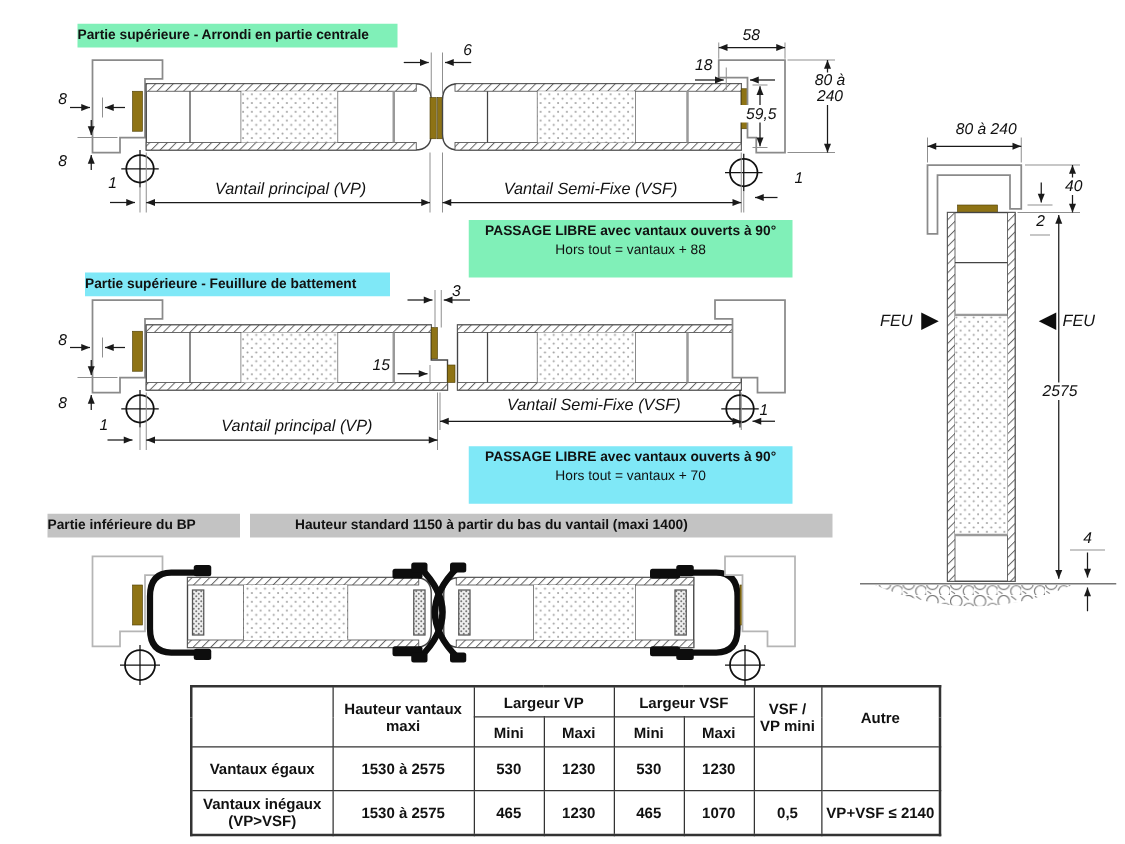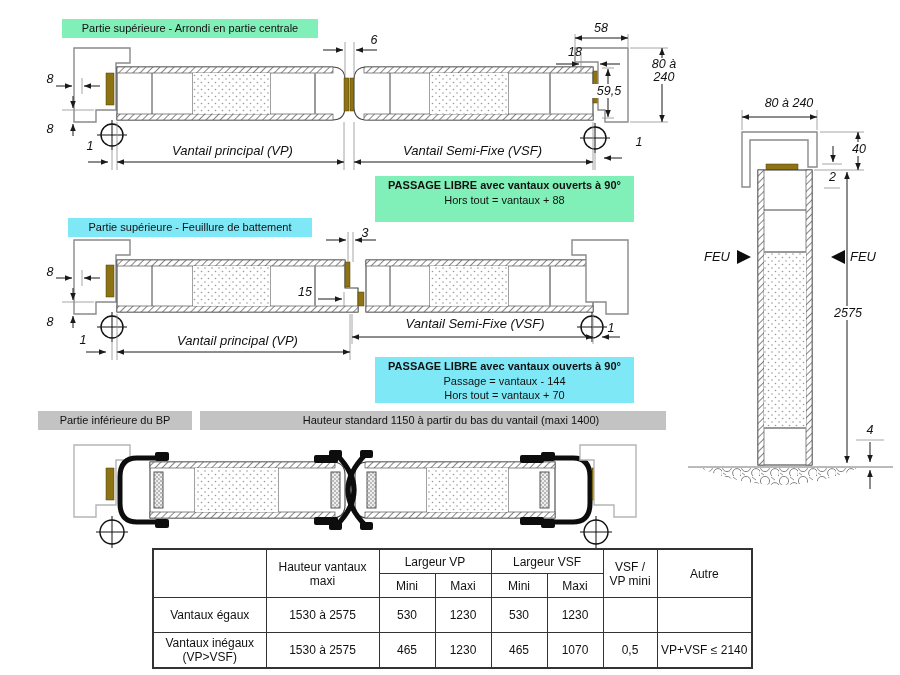--- a/index.html
+++ b/index.html
@@ -2,41 +2,41 @@
 <html style="--green: #80f0b8; --cyan: #7fe8f7; --graylabel: #c3c3c3; --gold: #8e7315;"><head>
 <meta charset="utf-8">
 <style>
   html,body{margin:0;padding:0;background:#fff;}
   body{font-family:"Liberation Sans", sans-serif;color:#111;}
   .canvas{position:relative;width:900px;height:675px;background:#fff;overflow:hidden;}
   .canvas svg{position:absolute;left:0;top:0;}
   .t{position:absolute;font-size:12.5px;line-height:14px;white-space:nowrap;font-style:italic;}
   .ctr{text-align:center;}
   .wrapok{white-space:normal;}
-  .lab{position:absolute;font-size:11px;font-weight:normal;text-align:center;line-height:19px;height:19px;}
+  .lab{position:absolute;font-size:11px;font-weight:bold;line-height:19px;height:19px;}
   .pbox{position:absolute;width:259px;height:46px;text-align:center;font-size:11px;line-height:14.5px;padding-top:2px;box-sizing:border-box;}
   .pt{font-weight:bold;}
   .wbg{background:#fff;padding:0 1px;}
   .frame{fill:#fff;stroke:#8a8a8a;stroke-width:1.4;}
   .framelight{fill:#fff;stroke:#b5b5b5;stroke-width:1.4;}
   .leaf{fill:#fff;stroke:#444;stroke-width:1.1;}
   .hatch{fill:url(#hatch);stroke:#555;stroke-width:.7;}
   .dots{fill:url(#dots);stroke:none;}
   .strip{fill:url(#ddots);stroke:#555;stroke-width:1;}
   .seal{fill:var(--gold,#8e7315);stroke:#4d3e05;stroke-width:.5;}
   .div{stroke:#444;stroke-width:1;}
   .divg{stroke:#9a9a9a;stroke-width:2;}
   .dim{stroke:#1a1a1a;stroke-width:1;fill:none;}
   .ext{stroke:#8f8f8f;stroke-width:.8;fill:none;}
   .thick{stroke:#0d0d0d;stroke-width:5;fill:none;}
   .blk{fill:#0d0d0d;stroke:none;}
   .hinge{fill:none;stroke:#111;stroke-width:1.4;}
   .hx{stroke:#111;stroke-width:1;}
   table.spec{position:absolute;left:152px;top:548px;border-collapse:collapse;font-size:12px;color:#111;table-layout:fixed;}
-  table.spec th, table.spec td{border:1px solid #333;font-weight:normal;text-align:center;padding:1px 2px;background:#fff;}
+  table.spec th, table.spec td{border:1px solid #333;font-weight:bold;text-align:center;padding:1px 2px;background:#fff;}
   table.spec{border:2px solid #333;}
   th.grp{border-bottom:2px solid #aaa;height:21px;}
   tr.sub th{height:21px;}
   tr.datarow td{height:32px;}
 </style>
 </head>
 <body>
 
 <div class="canvas">
 
@@ -273,21 +273,21 @@
     <path d="M700,468 Q780,502 858,468 Z" fill="url(#stones)" stroke="none"></path>
   </g>
 </svg>
 
 <div class="lab" style="left:62px;top:19px;width:256px;background:var(--green,#80f0b8);">Partie supérieure - Arrondi en partie centrale</div>
 
 <div class="t ctr" style="left:42px;top:72px;width:16px;">8</div>
 <div class="t ctr" style="left:42px;top:122px;width:16px;">8</div>
 <div class="t ctr" style="left:83px;top:139px;width:14px;">1</div>
 <div class="t ctr" style="left:366px;top:33px;width:16px;">6</div>
-<div class="t ctr" style="left:564px;top:45px;width:22px;">18</div>
+<div class="t ctr" style="left:552px;top:45px;width:22px;">18</div>
 <div class="t ctr" style="left:588px;top:21px;width:26px;">58</div>
 <div class="t ctr wbg" style="left:592px;top:84px;width:32px;">59,5</div>
 <div class="t ctr wrapok" style="left:649px;top:58px;width:30px;line-height:13px;background:#fff;">80 à 240</div>
 <div class="t ctr" style="left:140px;top:144px;width:185px;font-size:13px;">Vantail principal (VP)</div>
 <div class="t ctr" style="left:365px;top:144px;width:215px;font-size:13px;">Vantail Semi-Fixe (VSF)</div>
 <div class="t ctr" style="left:632px;top:135px;width:14px;">1</div>
 
 <div class="pbox" style="left:375px;top:176px;background:var(--green,#80f0b8);">
   <div class="pt">PASSAGE LIBRE avec vantaux ouverts à 90°</div>
   <div>Hors tout = vantaux + 88</div>
@@ -299,21 +299,20 @@
 <div class="t ctr" style="left:42px;top:315px;width:16px;">8</div>
 <div class="t ctr" style="left:358px;top:226px;width:14px;">3</div>
 <div class="t ctr" style="left:294px;top:285px;width:22px;">15</div>
 <div class="t ctr" style="left:370px;top:317px;width:210px;font-size:13px;">Vantail Semi-Fixe (VSF)</div>
 <div class="t ctr" style="left:604px;top:321px;width:14px;">1</div>
 <div class="t ctr" style="left:76px;top:333px;width:14px;">1</div>
 <div class="t ctr" style="left:145px;top:334px;width:185px;font-size:13px;">Vantail principal (VP)</div>
 
 <div class="pbox" style="left:375px;top:357px;background:var(--cyan,#7fe8f7);">
   <div class="pt">PASSAGE LIBRE avec vantaux ouverts à 90°</div>
-  <div>Passage = vantaux - 144</div>
   <div>Hors tout = vantaux + 70</div>
 </div>
 
 <div class="lab" style="left:38px;top:411px;width:154px;background:var(--graylabel,#c3c3c3);">Partie inférieure du BP</div>
 <div class="lab" style="left:200px;top:411px;width:430px;background:var(--graylabel,#c3c3c3);padding-left:36px;">Hauteur standard 1150 à partir du bas du vantail (maxi 1400)</div>
 
 <div class="t ctr" style="left:750px;top:96px;width:78px;">80 à 240</div>
 <div class="t ctr wbg" style="left:845px;top:142px;width:26px;">40</div>
 <div class="t ctr" style="left:825px;top:170px;width:15px;">2</div>
 <div class="t" style="left:694px;top:250px;width:36px;text-align:right;font-size:13px;">FEU</div>

